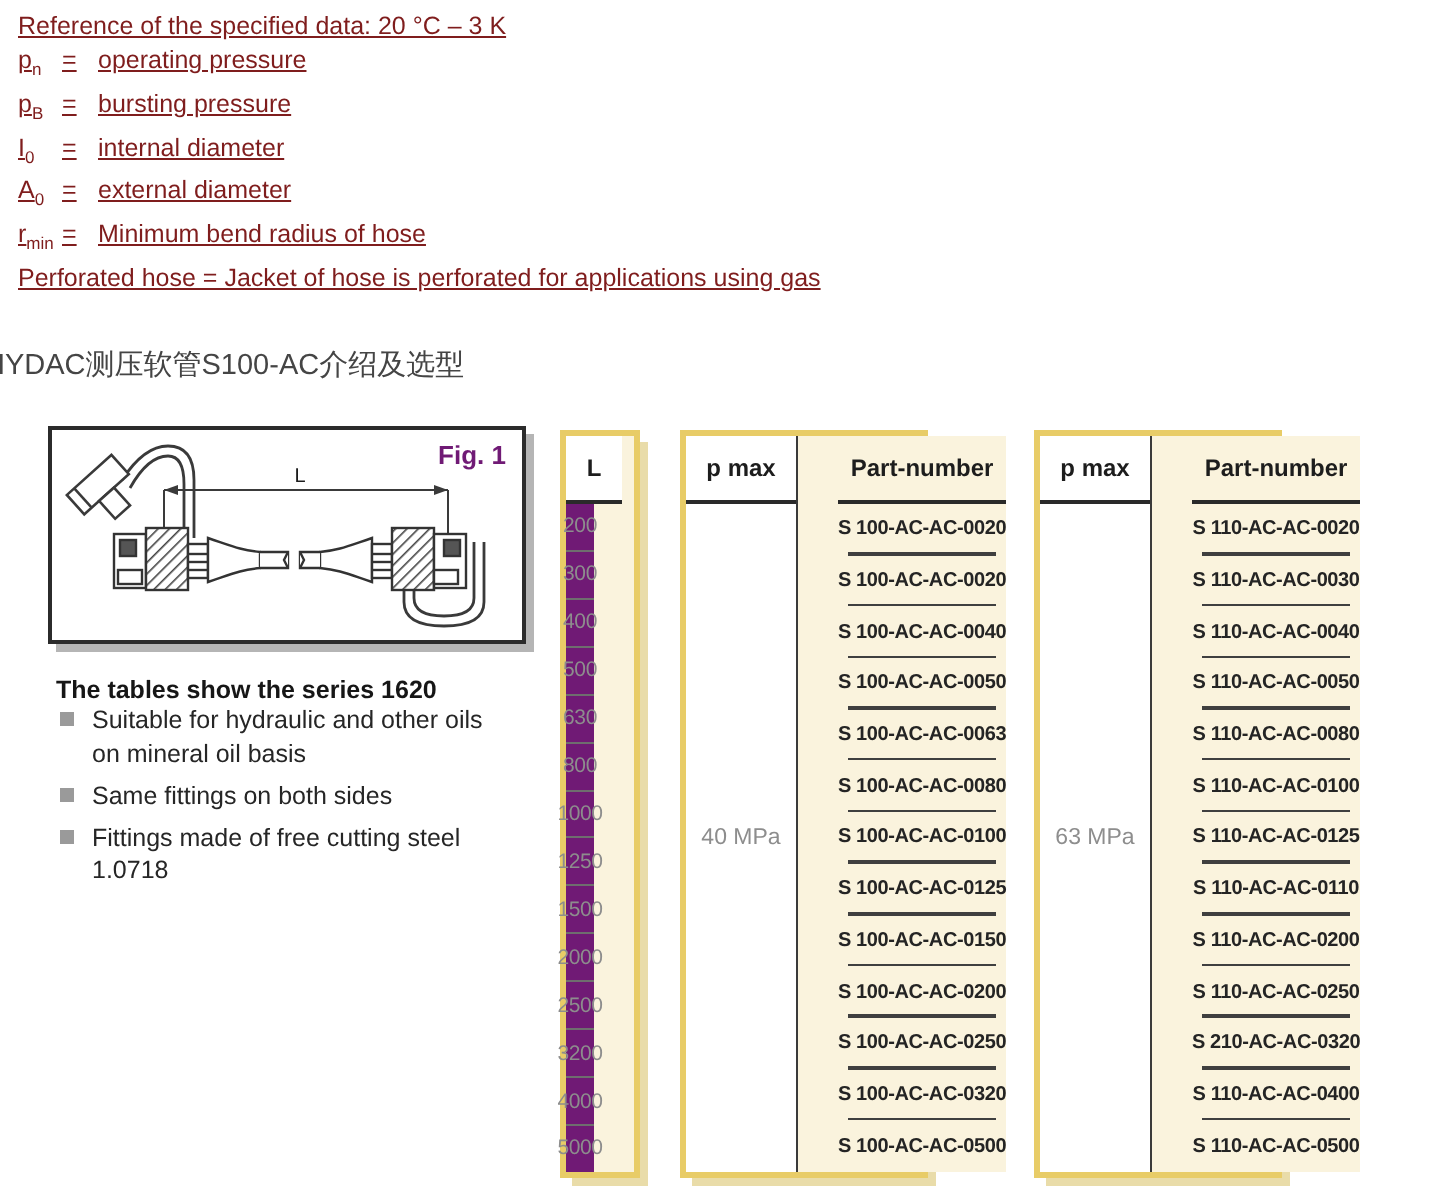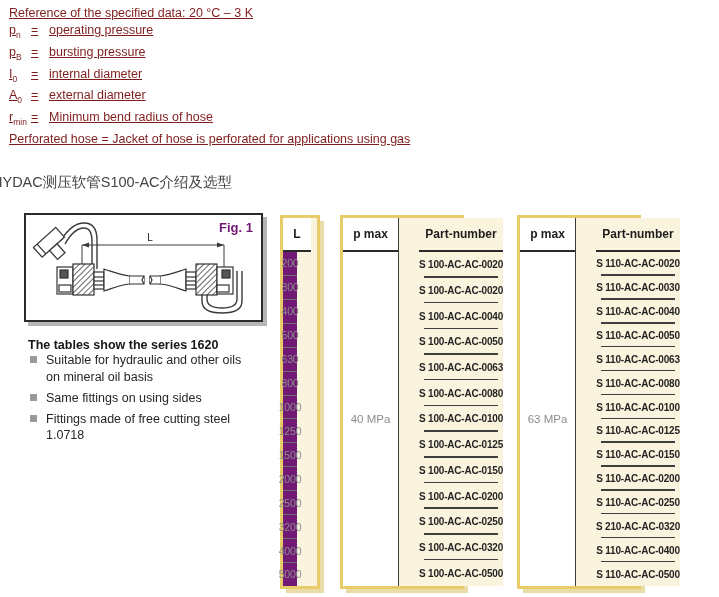--- a/index.html
+++ b/index.html
@@ -173,21 +173,21 @@
   <div class="series-block">
     <div class="series-title">The tables show the series 1620</div>
     <div>
 
     <div class="bullet-row">
         <span class="bullet-sq"></span>
         <span class="bullet-text">Suitable for hydraulic and other oils on mineral oil basis</span>
       </div>
         <div class="bullet-row">
         <span class="bullet-sq"></span>
-        <span class="bullet-text">Same fittings on using sides</span>
+        <span class="bullet-text">Same fittings on both sides</span>
       </div>
         <div class="bullet-row">
         <span class="bullet-sq"></span>
         <span class="bullet-text">Fittings made of free cutting steel 1.0718</span>
       </div>
       </div>
   </div>
 
   <div class="tbl l-table">
     <div class="l-inner">
@@ -244,25 +244,24 @@
       <div class="pmax-val">63 MPa</div>
     </div>
     <div class="part-col">
       <div class="hdr">Part-number</div>
       <div class="part-rows">
 
       <div class="prow">S 110-AC-AC-0020</div>
           <div class="prow">S 110-AC-AC-0030</div>
           <div class="prow">S 110-AC-AC-0040</div>
           <div class="prow">S 110-AC-AC-0050</div>
-          <div class="prow">S 110-AC-AC-0063</div>
           <div class="prow">S 110-AC-AC-0080</div>
           <div class="prow">S 110-AC-AC-0100</div>
           <div class="prow">S 110-AC-AC-0125</div>
-          <div class="prow">S 110-AC-AC-0150</div>
+          <div class="prow">S 110-AC-AC-0110</div>
           <div class="prow">S 110-AC-AC-0200</div>
           <div class="prow">S 110-AC-AC-0250</div>
           <div class="prow">S 210-AC-AC-0320</div>
           <div class="prow">S 110-AC-AC-0400</div>
           <div class="prow">S 110-AC-AC-0500</div>
         </div>
     </div>
   </div>
 
 </div>

